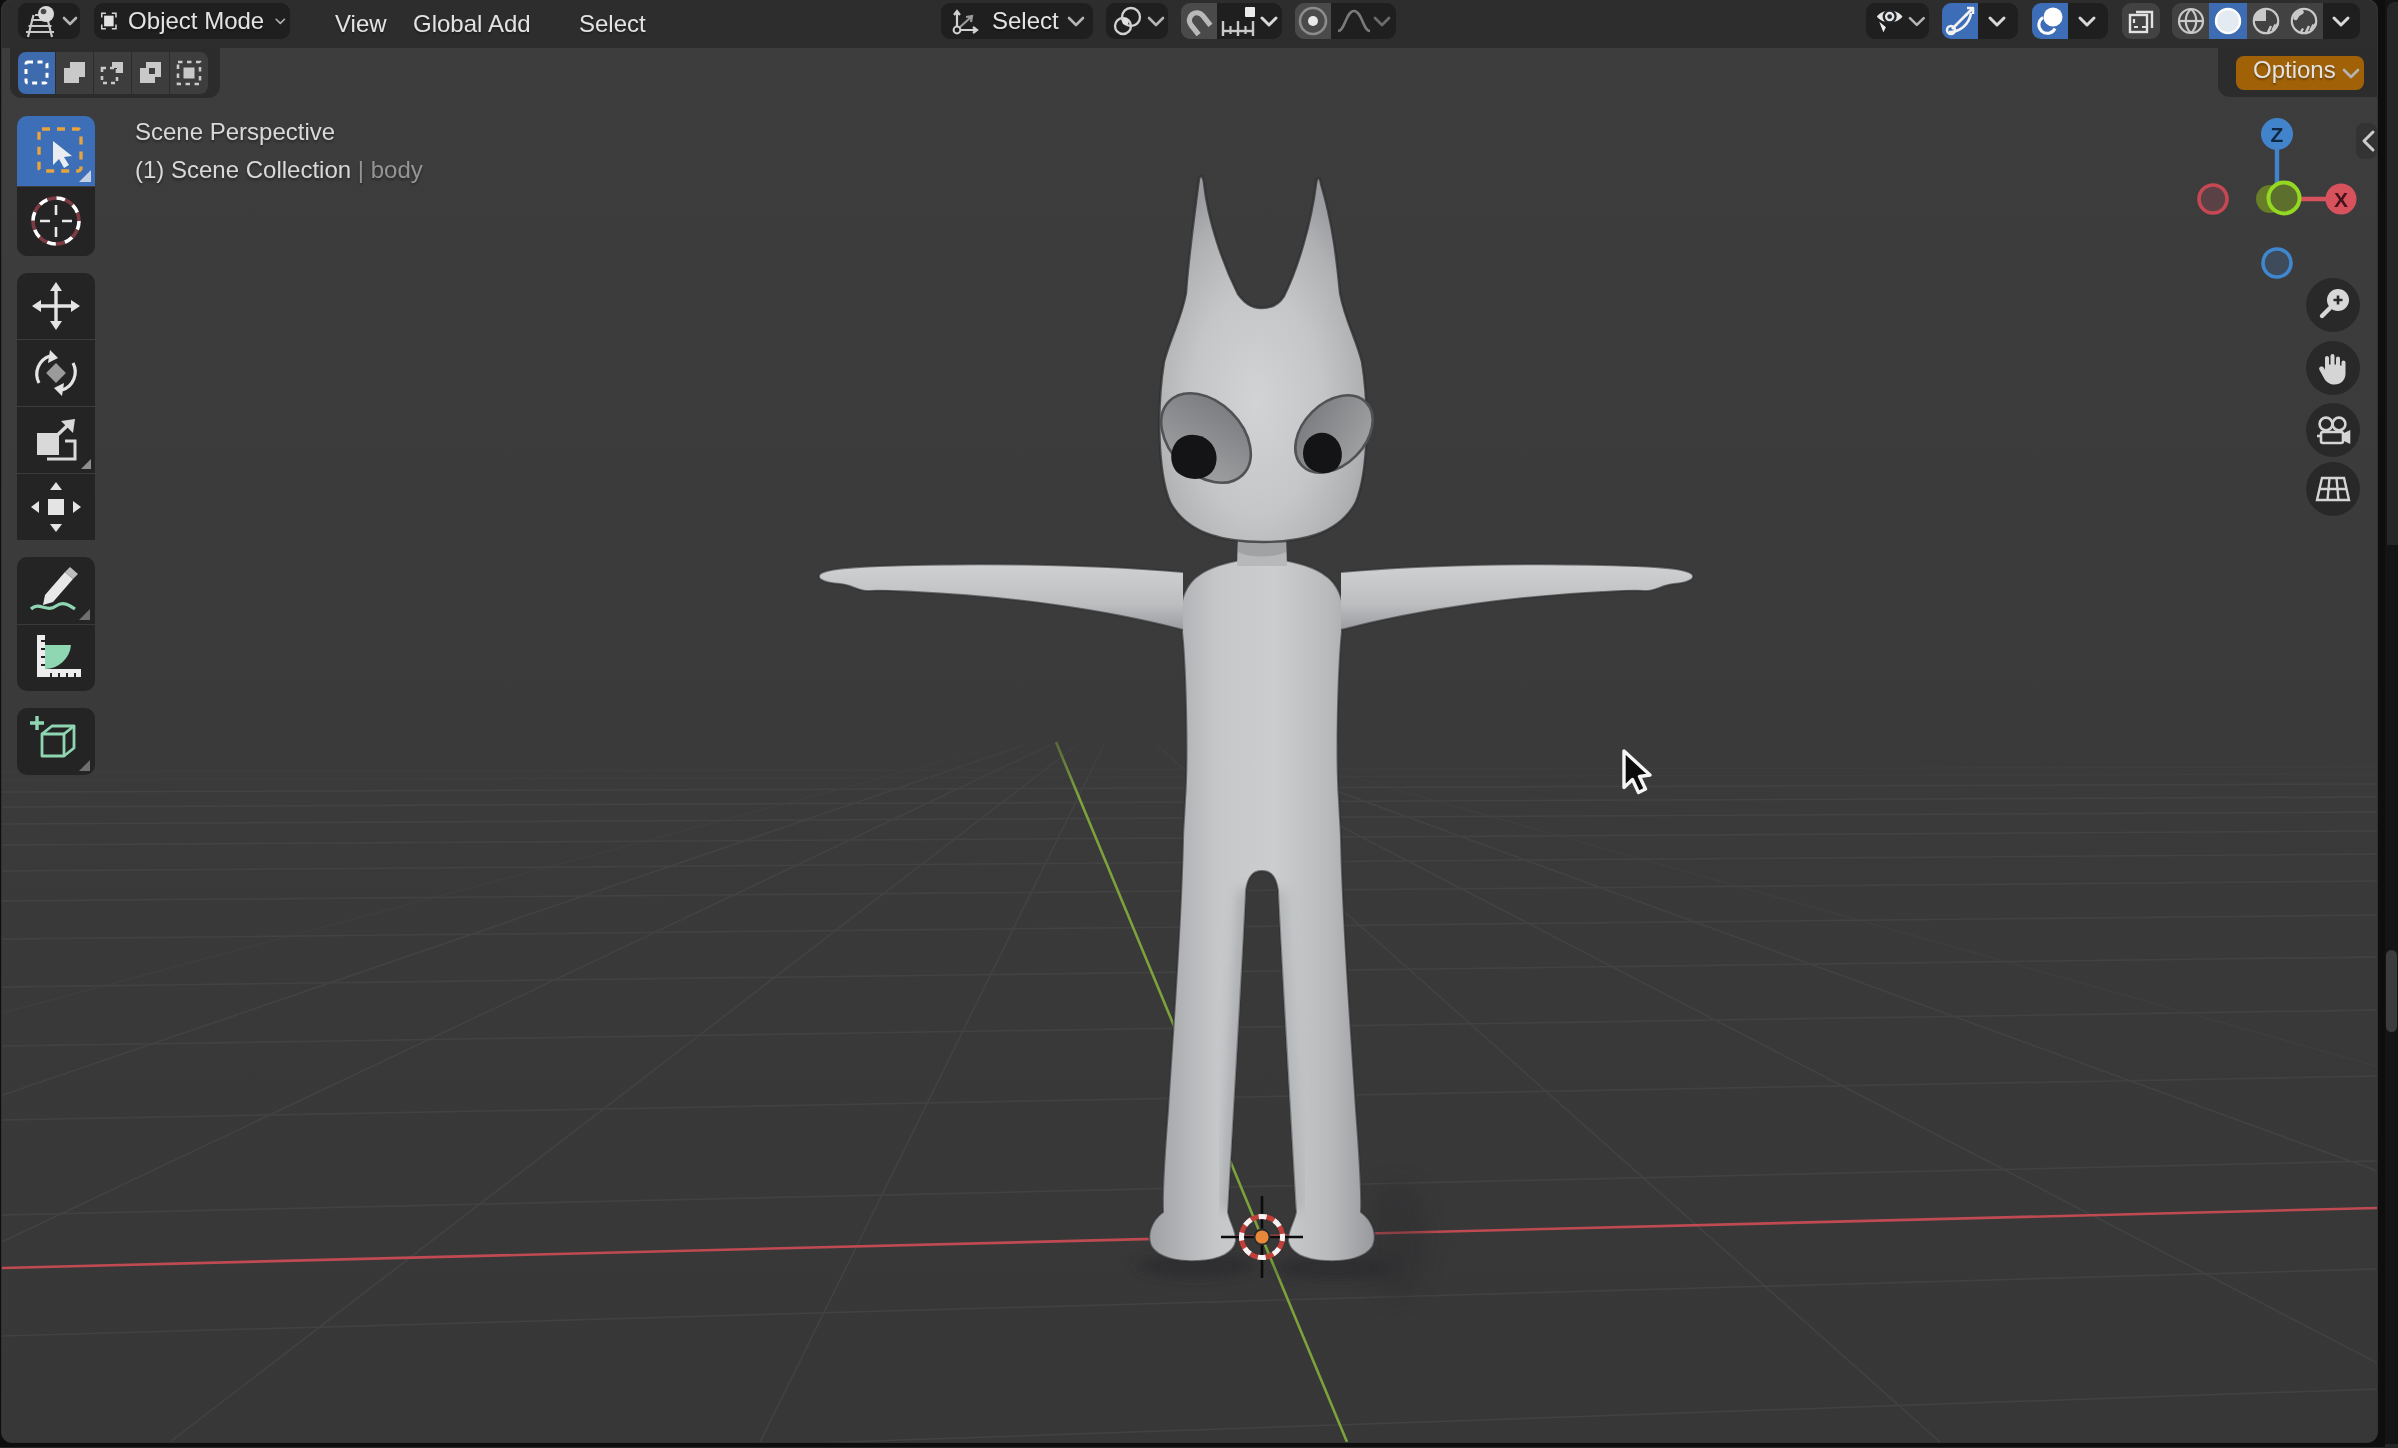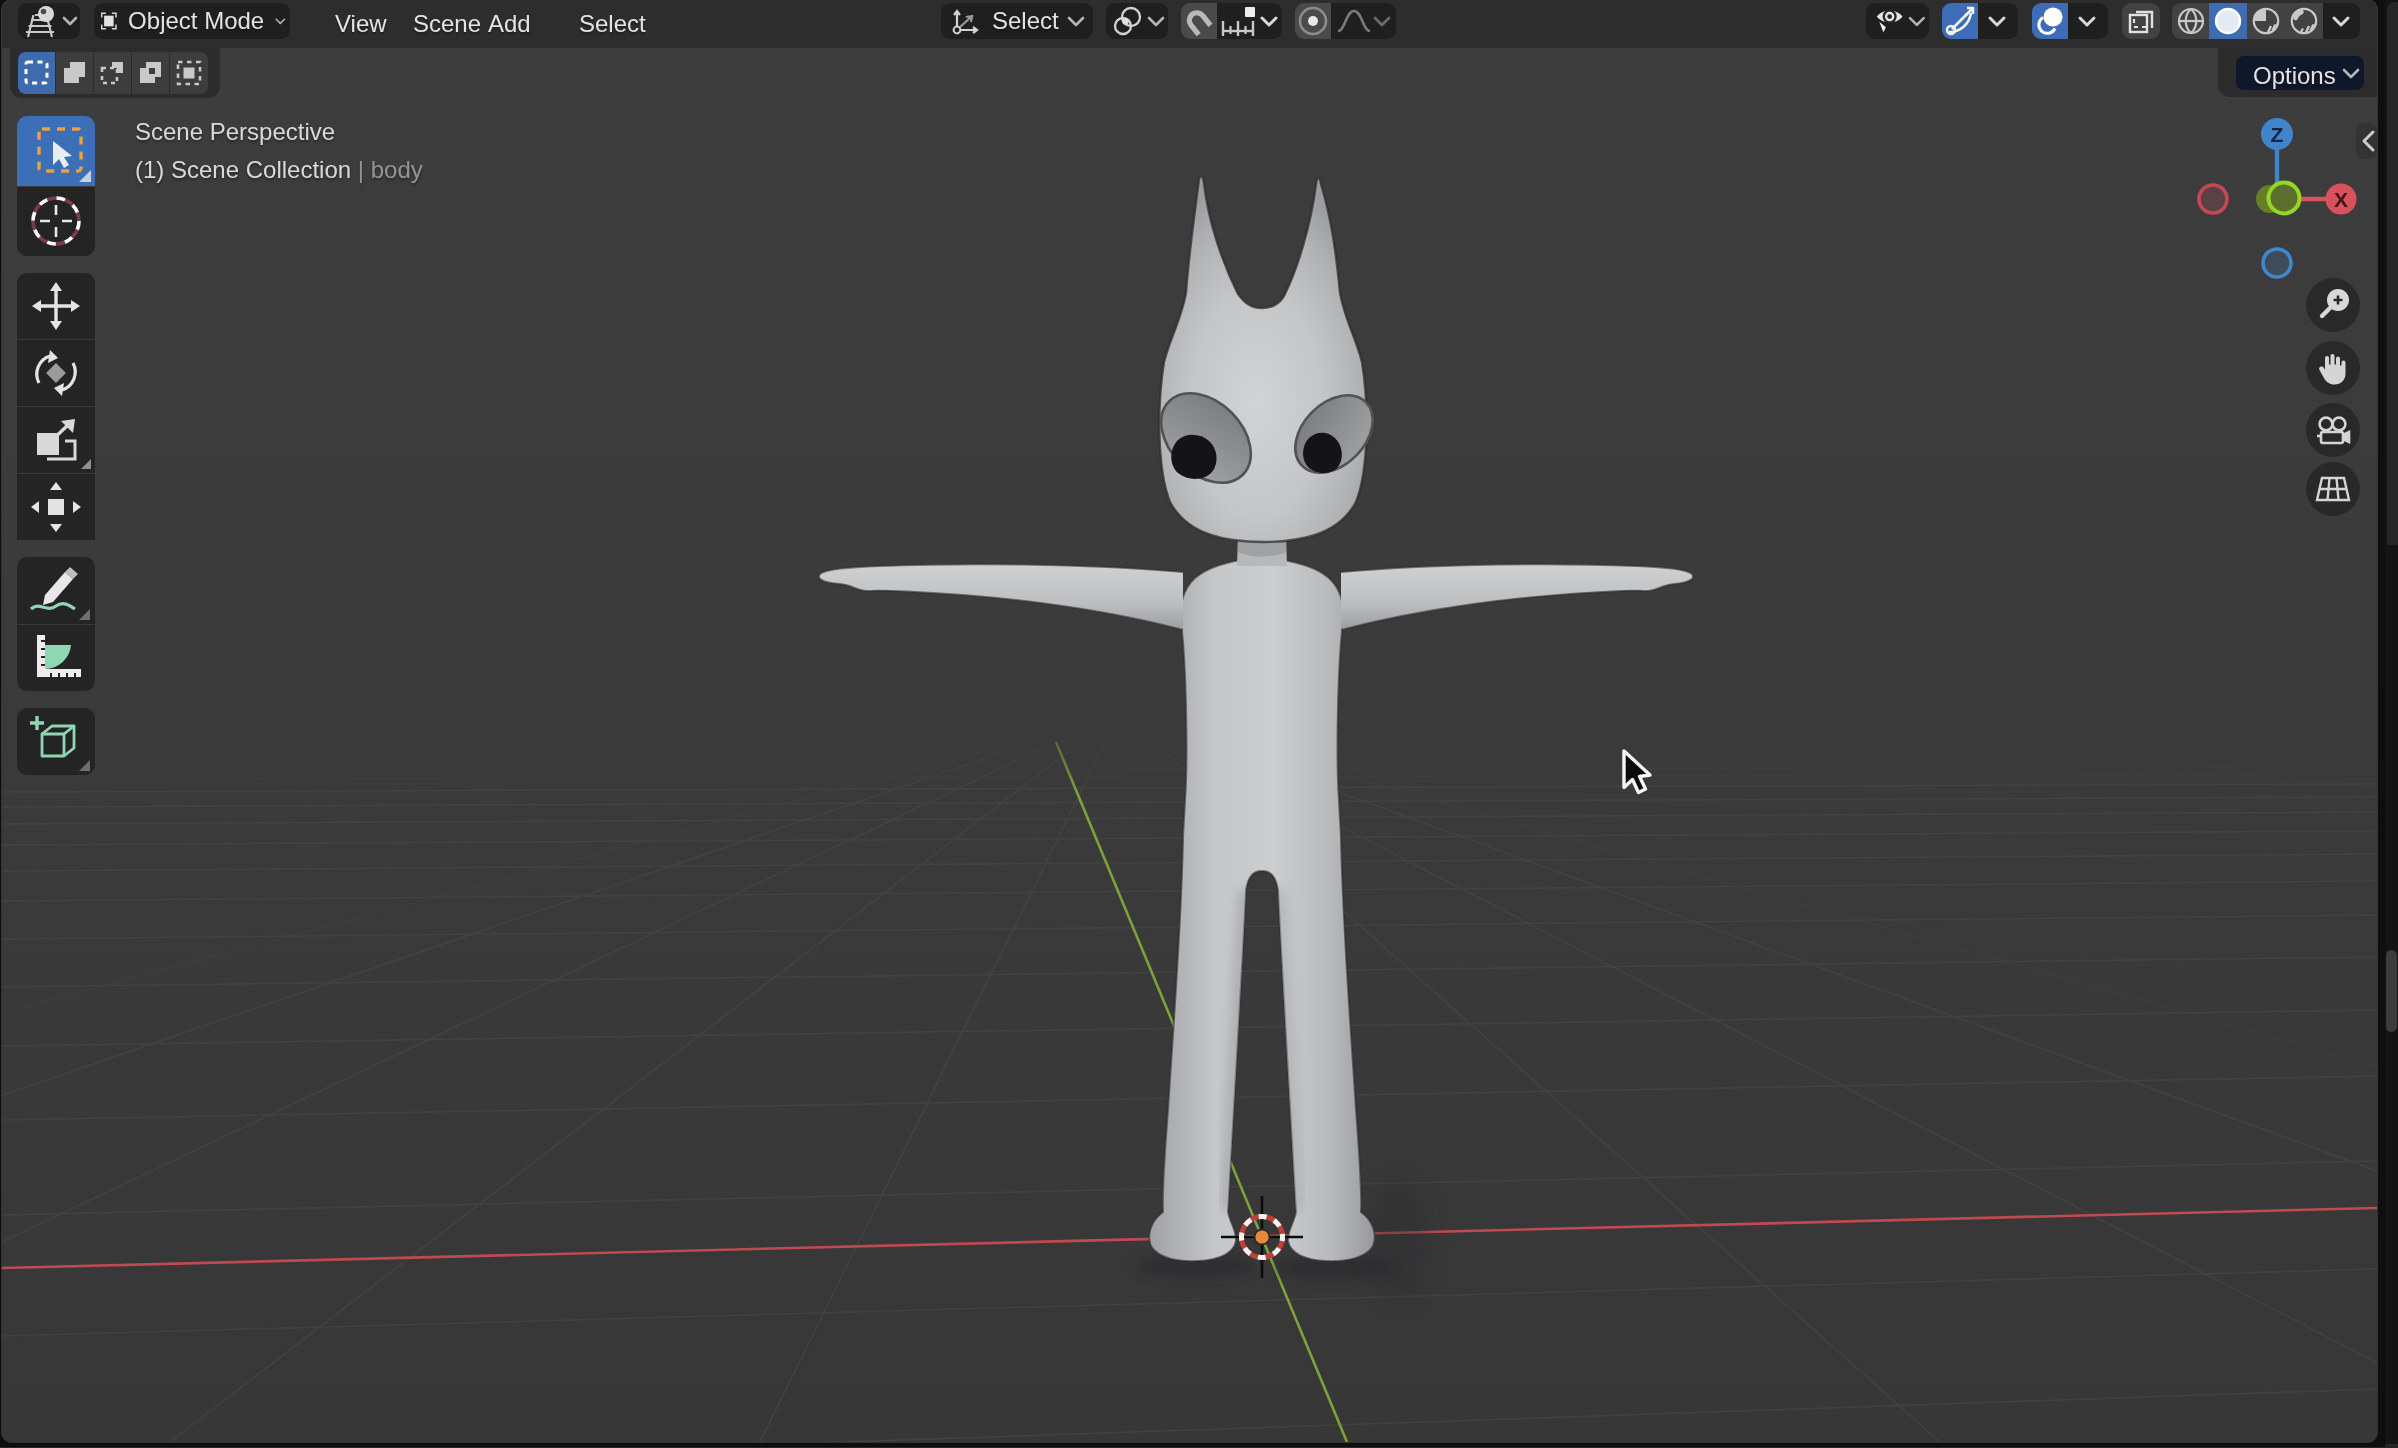--- a/index.html
+++ b/index.html
@@ -257,21 +257,21 @@
       </g>
       <rect x="12" y="9" width="16" height="18" fill="#e2e2e2"></rect>
     </svg>
     <span class="wtxt" style="margin-left:5px">Object Mode</span>
     <svg width="30" height="36" viewBox="0 0 30 36" style="margin-left:8px">
       <path d="M7 15 l7 7 l7 -7" stroke="#b4b4b4" stroke-width="2.6" fill="none" stroke-linecap="round" stroke-linejoin="round"></path>
     </svg>
   </div>
 
   <div class="menu" style="left:333px;">View</div>
-  <div class="menu" style="left:411px;">Scene</div>
+  <div class="menu" style="left:411px;">Global</div>
   <div class="menu" style="left:486px;">Add</div>
   <div class="menu" style="left:577px;">Select</div>
 
   <div class="w" style="left:939px;width:152px;">
     <svg width="38" height="36" viewBox="0 0 38 36" style="margin-left:6px">
       <g stroke="#d2d2d2" stroke-width="2.2" fill="none">
         <path d="M10 27 L10 9 M7 12 L10 8 L13 12"></path>
         <path d="M10 27 L29 27 M26 24 L30 27 L26 30"></path>
         <path d="M12 25 L24 14 M24 19 L25 13 L19 14" stroke="#9a9a9a"></path>
       </g>
@@ -446,21 +446,21 @@
       </svg>
     </div>
     <div class="abs" style="left:152px;top:0;width:38px;height:42px;background:#3d3d3d;border-radius:0 8px 8px 0;">
       <svg width="38" height="42" viewBox="0 0 38 42">
         <rect x="8" y="10" width="22" height="22" fill="none" stroke="#c9c9c9" stroke-width="2.6" stroke-dasharray="4.5 4.5"></rect>
         <rect x="13.5" y="15.5" width="11" height="11" fill="#c9c9c9"></rect>
       </svg>
     </div>
   </div>
 
-  <div class="abs" style="left:2234px;top:56px;width:128px;height:34px;background:#0f172a;border-radius:8px;display:flex;align-items:flex-end;">
+  <div class="abs" style="left:2234px;top:56px;width:128px;height:34px;background:#a16207;border-radius:8px;display:flex;align-items:flex-start;">
     <span class="wtxt" style="margin-left:17px;">Options</span>
     <svg width="24" height="34" viewBox="0 0 24 34" style="margin-left:4px">
       <path d="M4 14 l7 7 l7 -7" stroke="#b4b4b4" stroke-width="2.6" fill="none" stroke-linecap="round" stroke-linejoin="round"></path>
     </svg>
   </div>
 
   <div class="abs" style="left:15px;top:116px;width:78px;height:70px;background:#3c6fb7;border-radius:10px 10px 0 0;">
     <svg width="78" height="70" viewBox="0 0 78 70">
       <rect x="22" y="13" width="42" height="42" rx="3" fill="none" stroke="#e8a33c" stroke-width="3.4" stroke-dasharray="8 7"></rect>
       <path d="M36 25 L36 49 L42 43 L47 52 L52 49 L47 41 L55 40 Z" fill="#e9edf2"></path>

